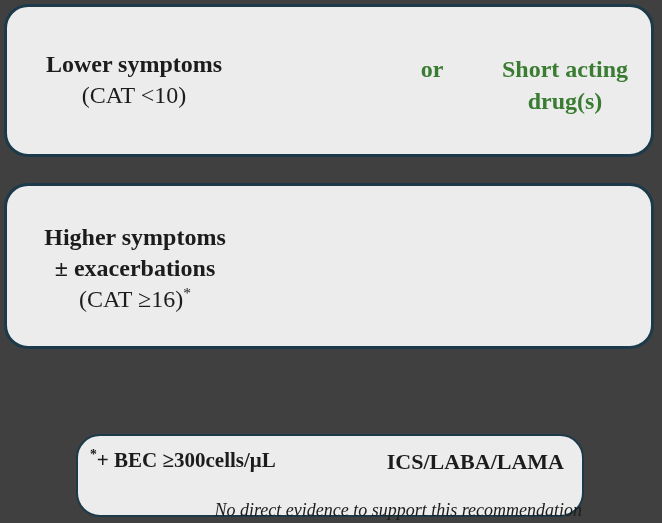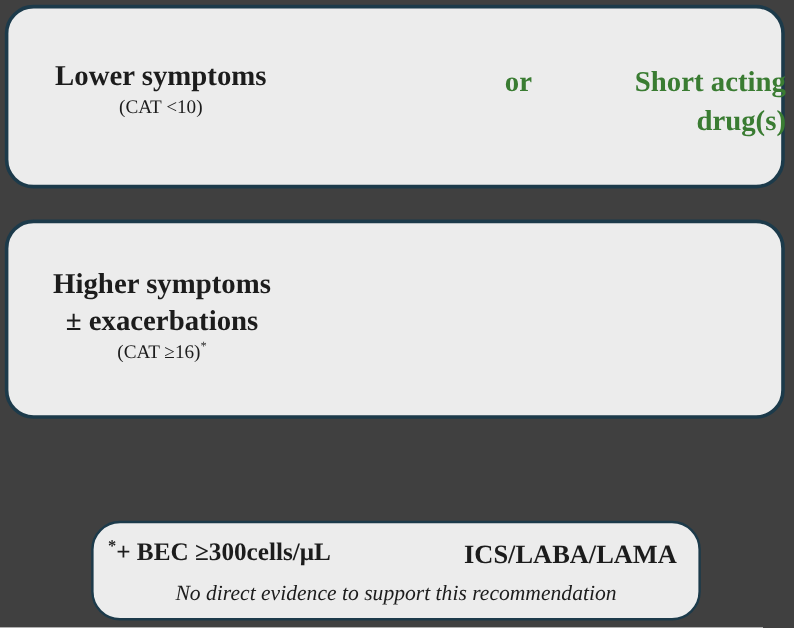--- a/index.html
+++ b/index.html
@@ -33,43 +33,43 @@
   }
   .box-3 {
     left: 76px; top: 434px;
     width: 508px; height: 83px;
     border: 2.5px solid #1c3a4a;
     border-radius: 24px;
   }
   .abs { position: absolute; }
   .center { text-align: center; }
   .t-head { font-size: 24px; font-weight: bold; color: #1c1c1c; line-height: 1.3; }
-  .t-sub  { font-size: 16px; color: #1c1c1c; line-height: 1.3; }
+  .t-sub  { font-size: 24px; color: #1c1c1c; line-height: 1.3; }
   .t-green-head { font-size: 24px; font-weight: bold; color: #3a7c32; line-height: 1.35; }
   .t-green-sub  { font-size: 20px; color: #3a7c32; line-height: 1.35; }
   .t-laba { font-size: 27px; font-weight: bold; color: #c00000; }
   .t-cond { font-size: 21px; font-weight: bold; color: #1c1c1c; }
   .t-ics  { font-size: 22px; font-weight: bold; color: #1c1c1c; }
   .t-note { font-size: 18px; font-style: italic; color: #1c1c1c; }
   sup.marker { font-size: 0.65em; vertical-align: super; line-height: 0; }
 
   
   .b1-group { left: 12px; top: 42px; width: 230px; }
   .b1-labd  { left: 262px; top: 46px; width: 135px; }
   .b1-or    { left: 400px; top: 46px; width: 50px; }
-  .b1-short { left: 468px; top: 46px; width: 180px; text-align: right; }
+  .b1-short { left: 468px; top: 46px; width: 180px; }
 
   
   .b2-group { left: 8px; top: 36px; width: 240px; }
   .b2-treat { left: 280px; top: 56px; width: 350px; }
 
   
   .b3-cond  { left: 12px; top: 12px; }
   .b3-treat { right: 18px; top: 13px; }
-  .b3-note  { left: 0; top: 48px; width: 100%; }
+  .b3-note  { left: 0; top: 64px; width: 100%; text-align: right; }
 </style>
 </head>
 <body>
 
 <div class="canvas">
 
   <div class="box box-1">
     <div class="abs b1-group center">
       <div class="t-head">Lower symptoms</div>
       <div class="t-sub">(CAT &lt;10)</div>

